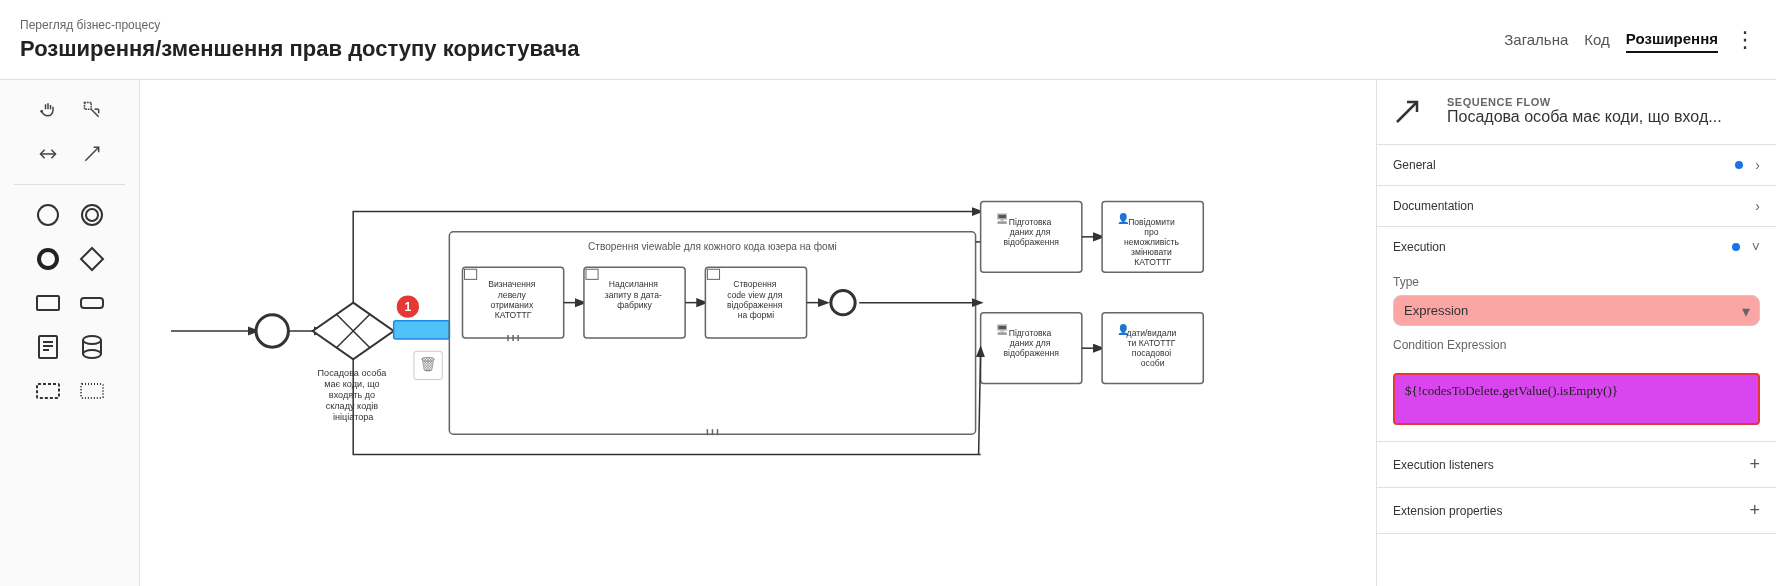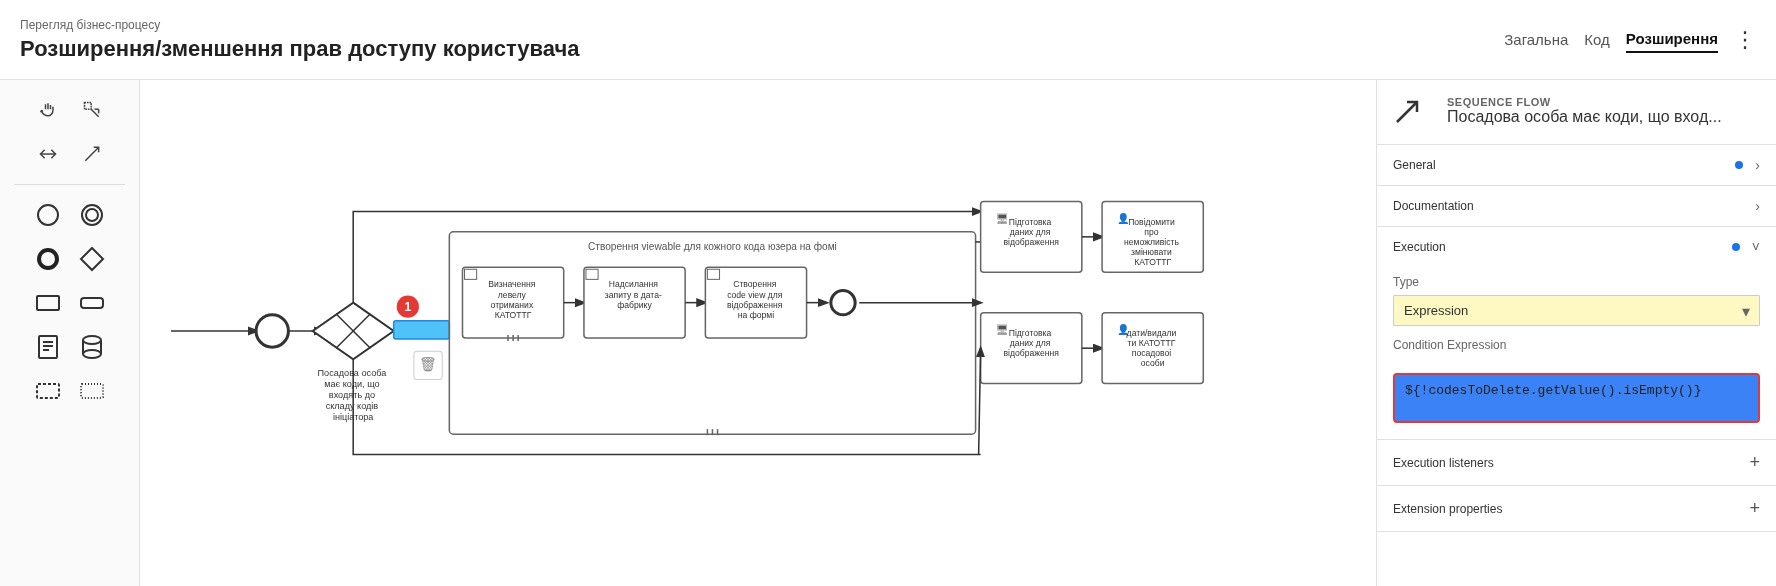--- a/index.html
+++ b/index.html
@@ -107,24 +107,24 @@
     .panel-section-right { display: flex; align-items: center; gap: 8px; }
     .panel-chevron { font-size: 14px; color: #666; }
 
     
     .condition-content { padding: 0 16px 12px 16px; }
     .condition-type-label { font-size: 12px; color: #666; margin-bottom: 6px; margin-top: 8px; }
     .condition-select {
       width: 100%;
       padding: 7px 10px;
       border: 1px solid #ccc;
-      border-radius: 1px;
+      border-radius: 8px;
       font-size: 13px;
       color: #333;
-      background: #fef9c3;
+      background: #fca5a5;
       appearance: none;
       cursor: pointer;
       position: relative;
     }
     .select-wrapper { position: relative; }
     .select-wrapper::after {
       content: '▾';
       position: absolute;
       right: 10px;
       top: 50%;
@@ -134,22 +134,22 @@
     }
 
     .condition-expr-label { font-size: 12px; color: #666; margin-bottom: 21px; margin-top: 12px; }
     .condition-expr-box {
       width: 100%;
       border: 2px solid #e53935;
       border-radius: 4px;
       padding: 8px 10px;
       font-size: 13px;
       color: #222;
-      font-family: Liberation Mono, monospace;
-      background: #3b82f6;
+      font-family: Liberation Serif, serif;
+      background: #d946ef;
       resize: none;
       outline: none;
     }
 
     
     .panel-section-plus { font-size: 18px; color: #555; }
   </style>
 </head>
 <body>
 

